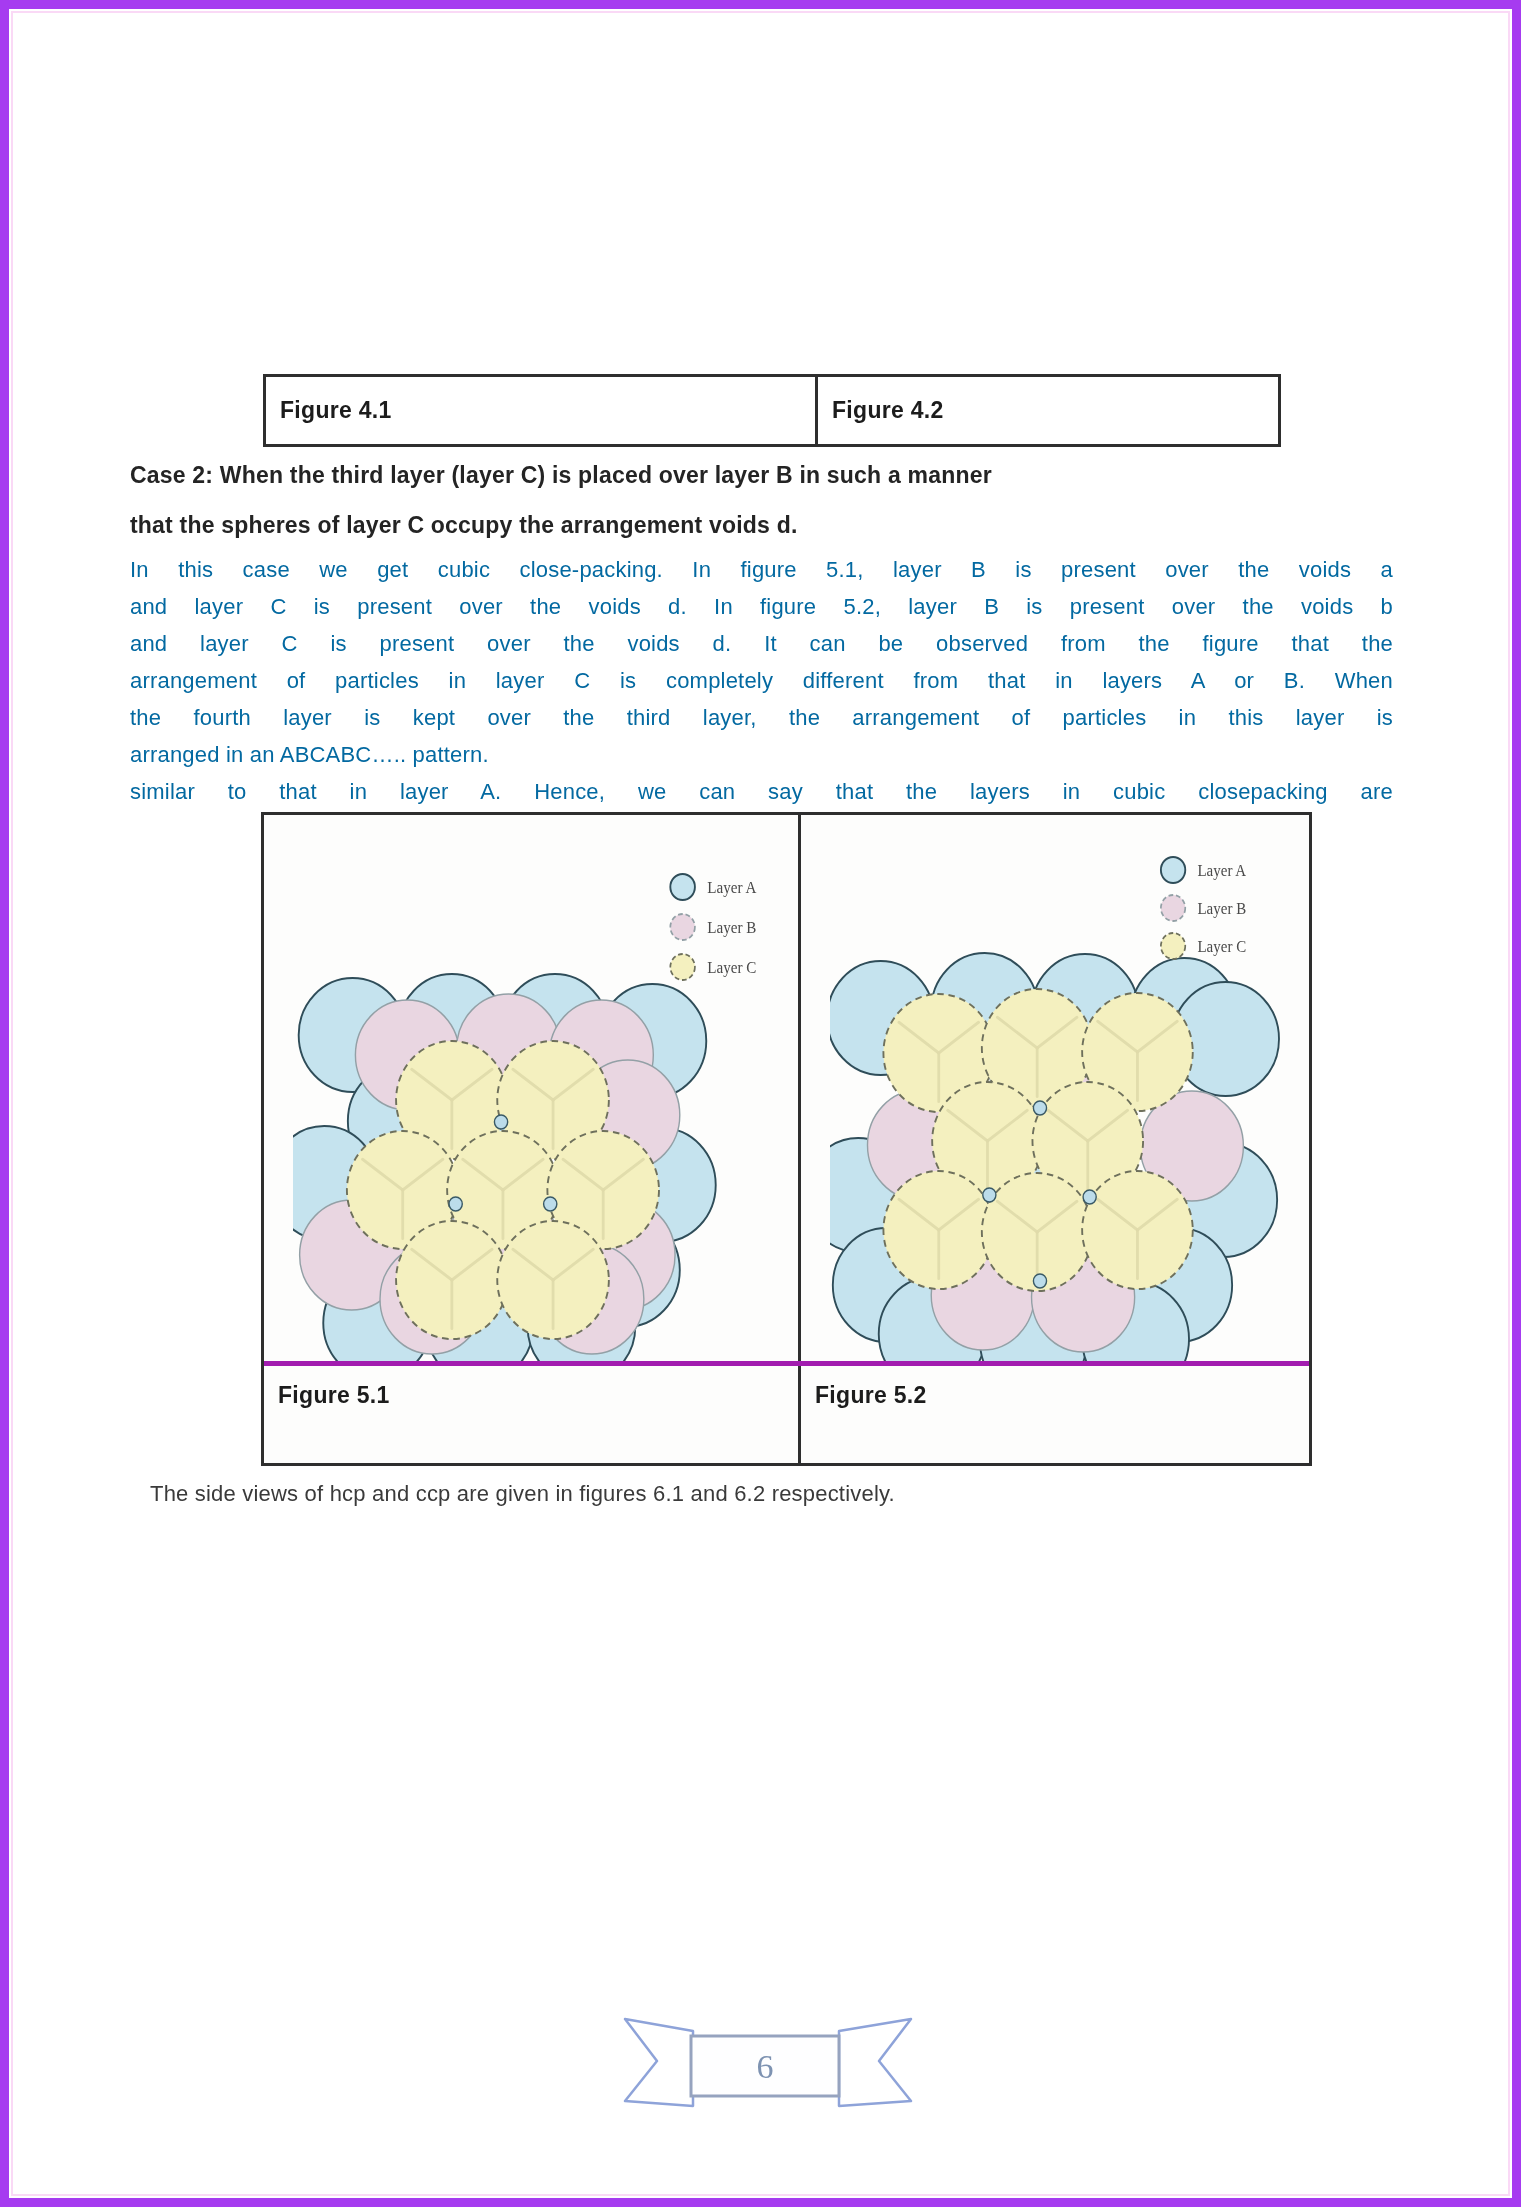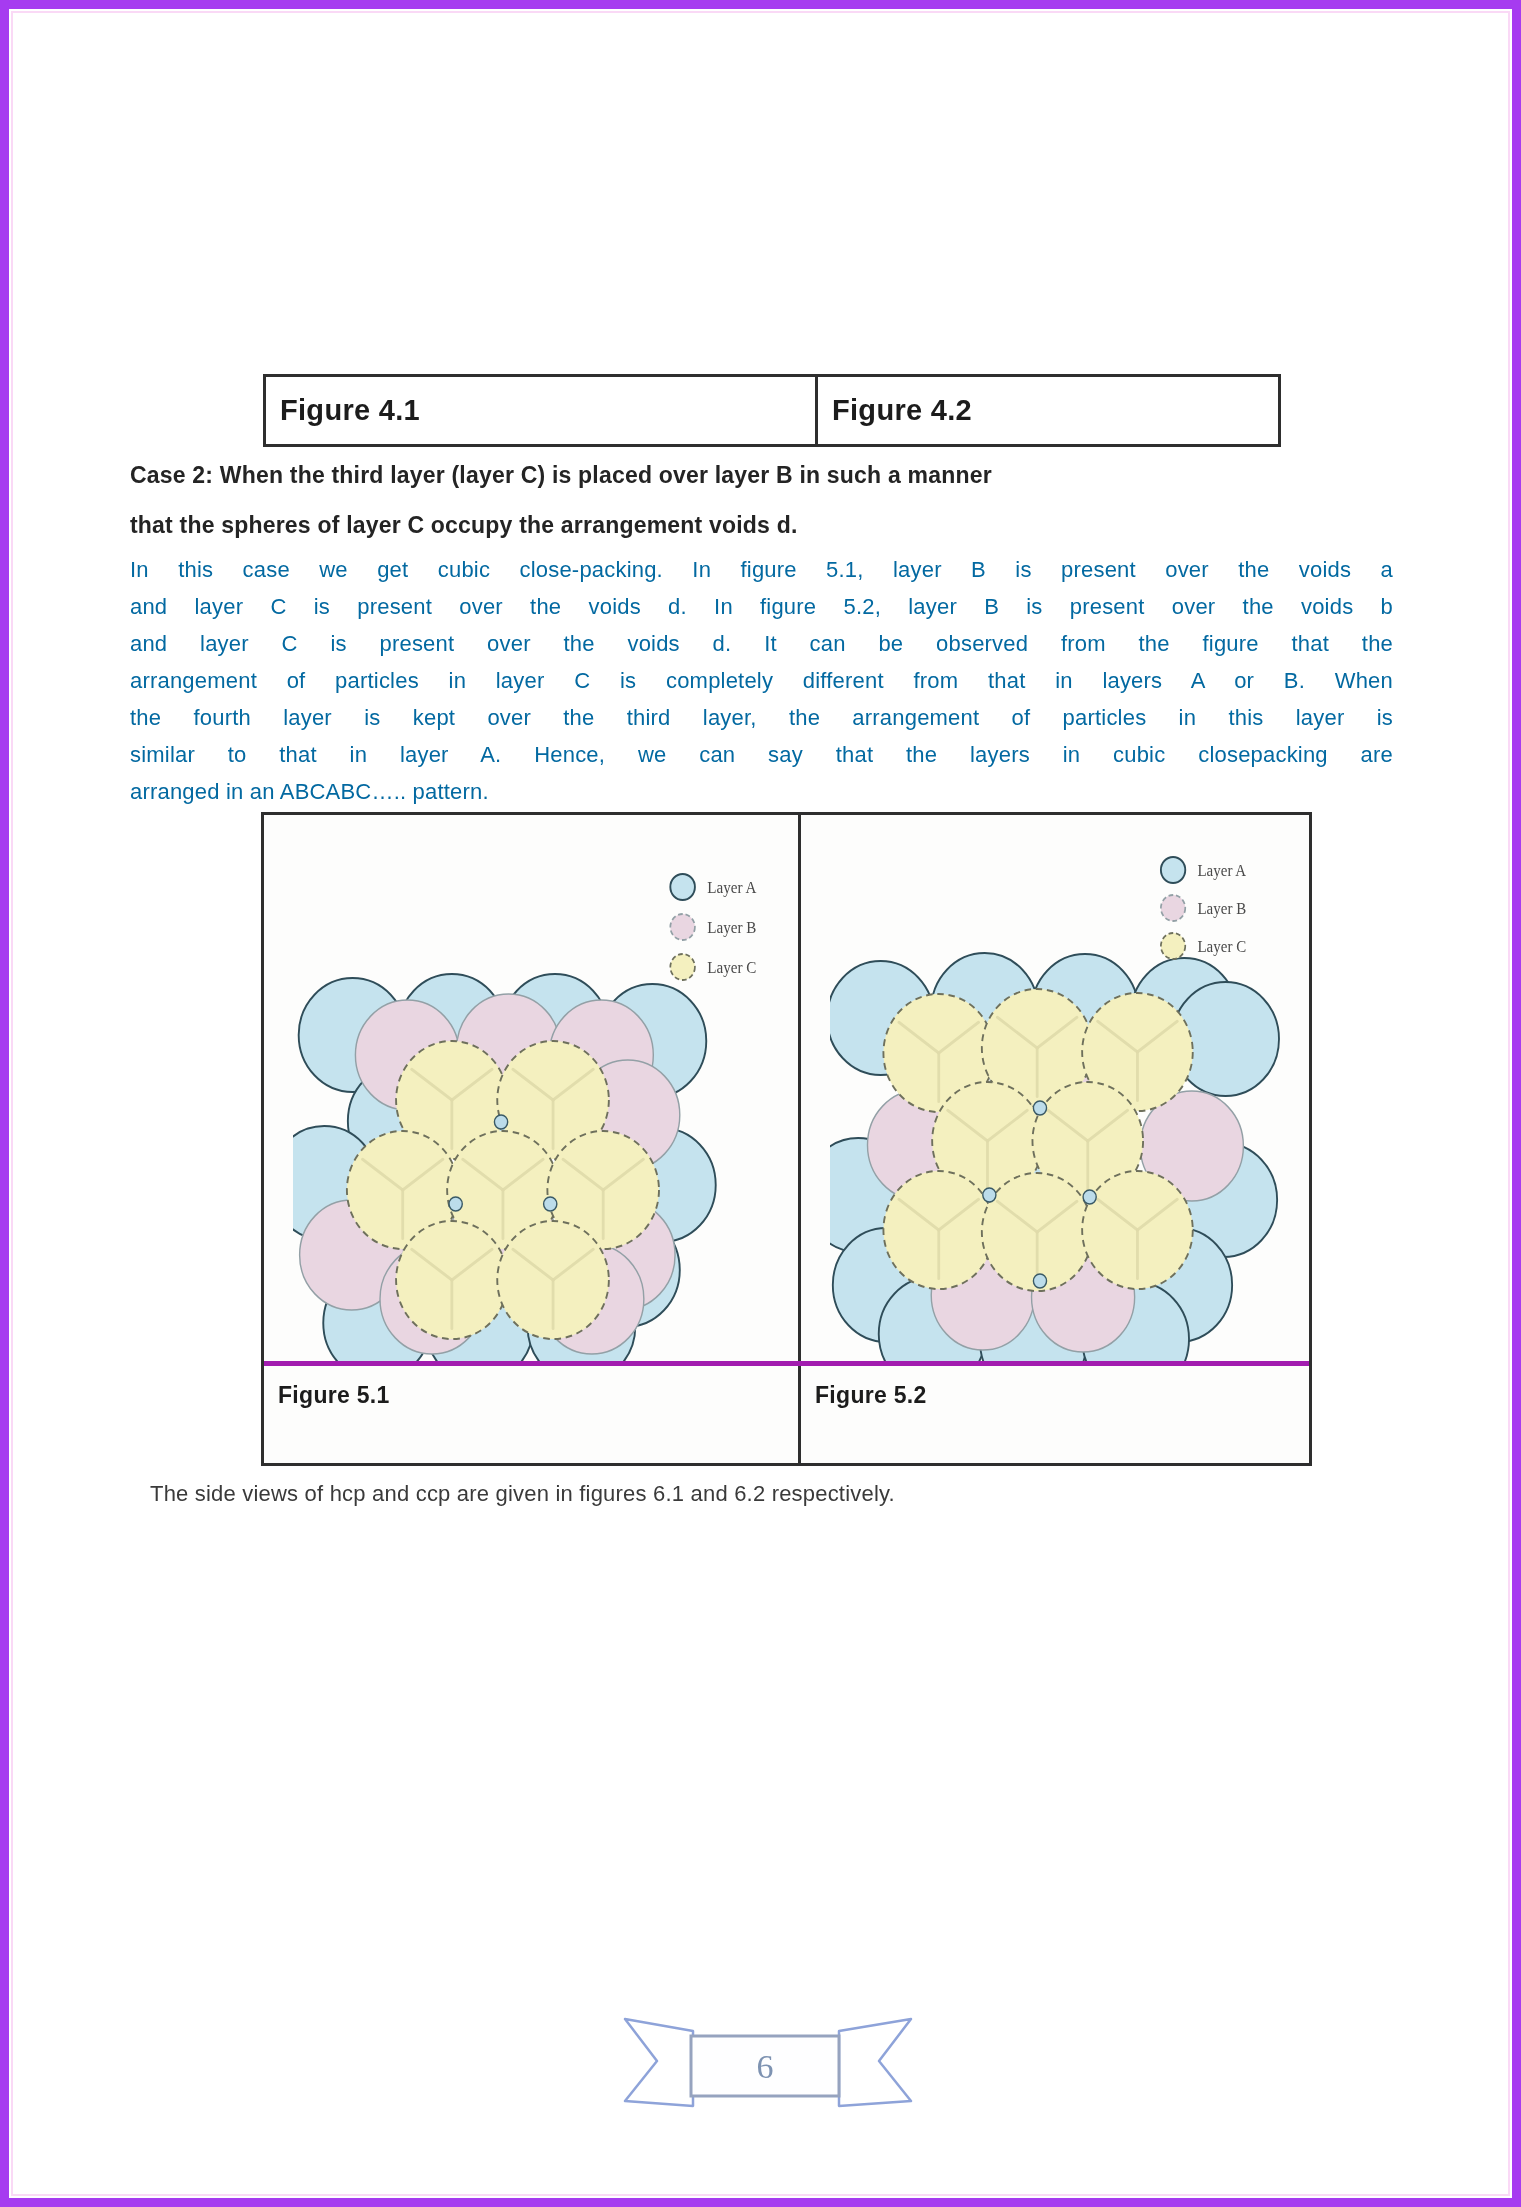--- a/index.html
+++ b/index.html
@@ -17,21 +17,21 @@
     border:2px solid rgba(246,186,238,0.55);
     pointer-events:none;
   }
   
   .top-table{
     position:absolute;left:254px;top:365px;width:1018px;height:73px;
     box-sizing:border-box;border:3px solid #2e2e2e;display:flex;background:#fff;
   }
   .top-table .cell{
     box-sizing:border-box;display:flex;align-items:center;
-    padding-left:14px;font-weight:bold;font-size:29px;color:#1c1c1c;
+    padding-left:14px;font-weight:bold;font-size:23px;color:#1c1c1c;
     letter-spacing:0.3px;
   }
   .top-table .cell.left{width:552px;border-right:3px solid #2e2e2e;}
   .top-table .cell.right{flex:1;}
   
   .heading{
     position:absolute;left:121px;top:441px;width:1280px;
     font-weight:bold;font-size:23px;color:#242424;letter-spacing:0.2px;
   }
   .heading .h-line{height:50px;line-height:50px;}
@@ -88,22 +88,22 @@
     <div class="h-line">Case 2: When the third layer (layer C) is placed over layer B in such a manner</div>
     <div class="h-line">that the spheres of layer C occupy the arrangement voids d.</div>
   </div>
 
   <div class="para">
       <div class="pline just">In this case we get cubic close-packing. In figure 5.1, layer B is present over the voids a</div>
       <div class="pline just">and layer C is present over the voids d. In figure 5.2, layer B is present over the voids b</div>
       <div class="pline just">and layer C is present over the voids d. It can be observed from the figure that the</div>
       <div class="pline just">arrangement of particles in layer C is completely different from that in layers A or B. When</div>
       <div class="pline just">the fourth layer is kept over the third layer, the arrangement of particles in this layer is</div>
+      <div class="pline">arranged in an ABCABC….. pattern.</div>
       <div class="pline just">similar to that in layer A. Hence, we can say that the layers in cubic closepacking are</div>
-      <div class="pline">arranged in an ABCABC….. pattern.</div>
     </div>
 
   <div class="fig-table">
     <div class="fig-row">
       <div class="fig-cell left">
         <svg class="fig-svg" preserveAspectRatio="none" viewBox="0 0 534 546">
             <circle cx="63" cy="220" r="57" fill="#c5e3ee" stroke="#2f4d59" stroke-width="2"></circle>
             <circle cx="168" cy="216" r="57" fill="#c5e3ee" stroke="#2f4d59" stroke-width="2"></circle>
             <circle cx="277" cy="216" r="57" fill="#c5e3ee" stroke="#2f4d59" stroke-width="2"></circle>
             <circle cx="380" cy="226" r="57" fill="#c5e3ee" stroke="#2f4d59" stroke-width="2"></circle>

